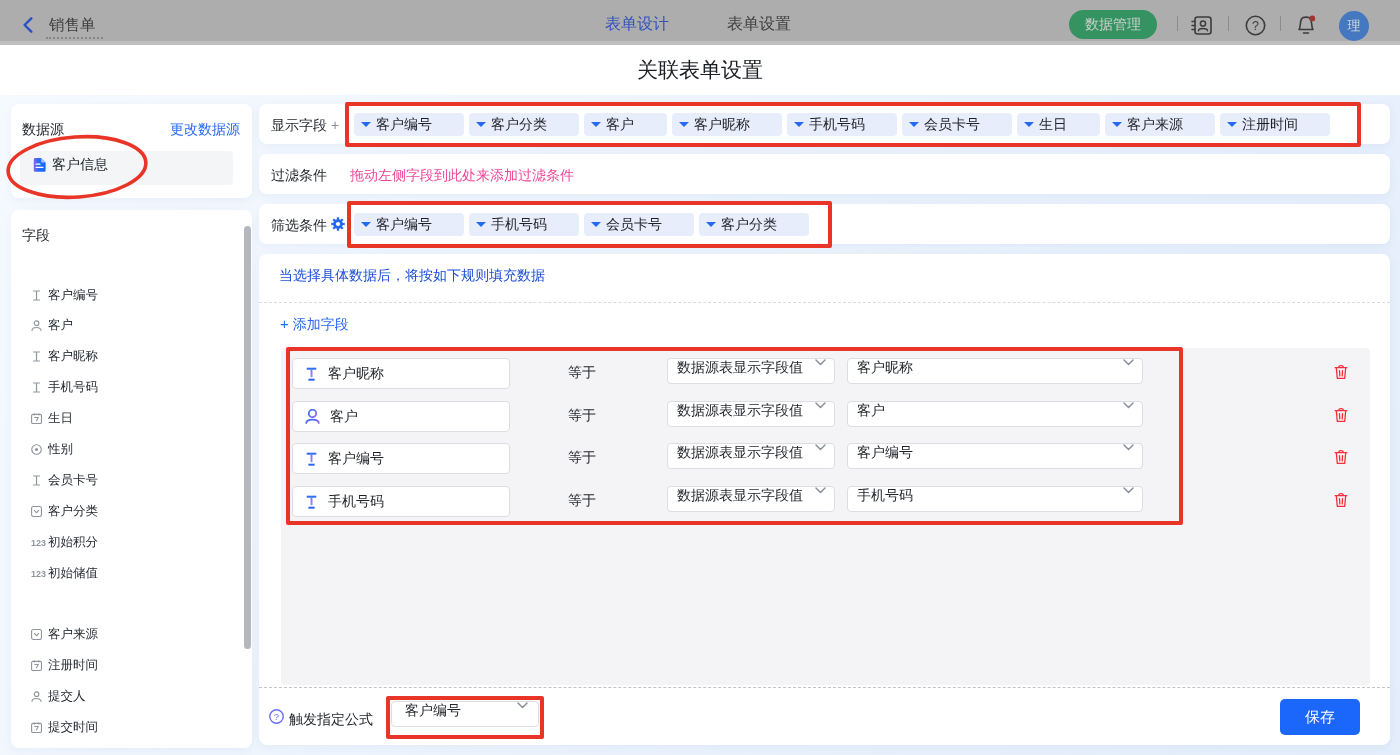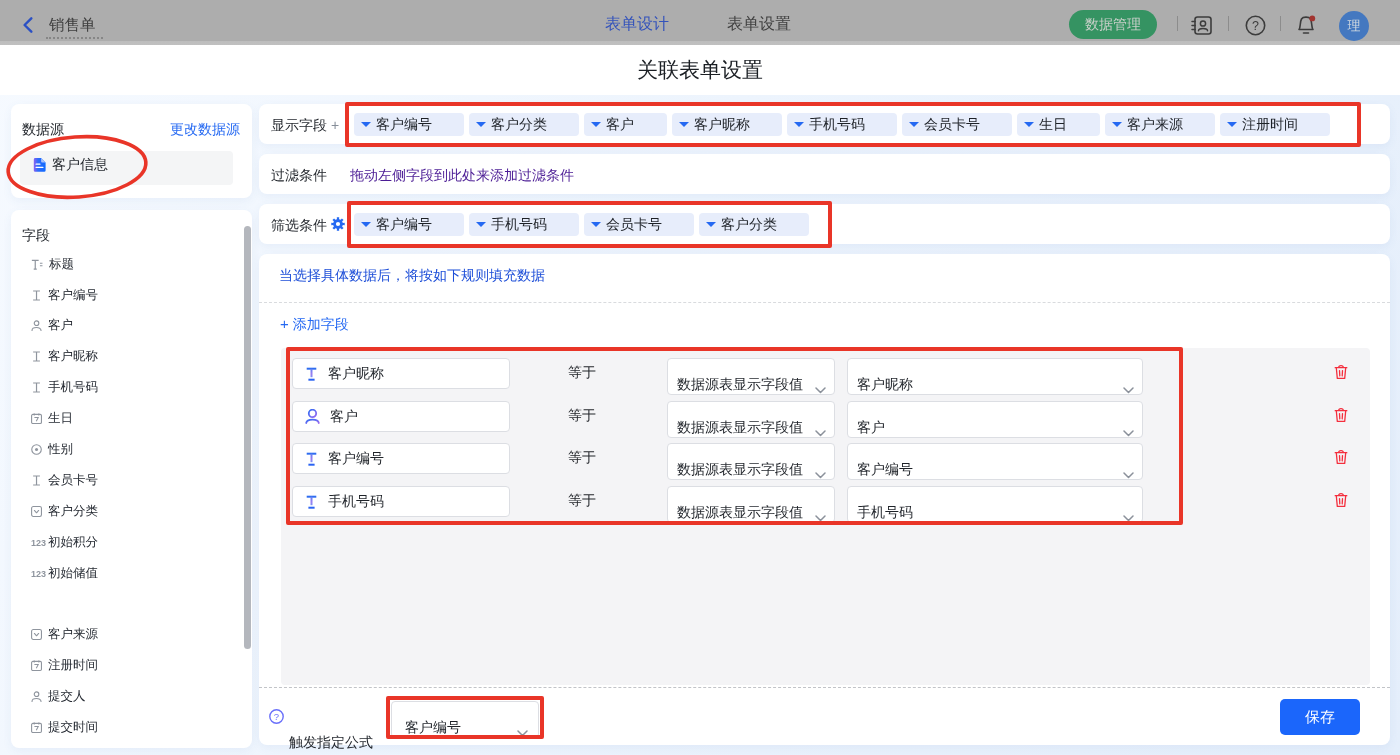--- a/index.html
+++ b/index.html
@@ -6,21 +6,21 @@
 html,body{width:1400px;height:755px;overflow:hidden}
 body{font-family:"Liberation Sans",sans-serif;background:linear-gradient(115deg,#f6faff 0%,#edf4fd 45%,#e4eefb 100%);position:relative;color:#1f2329}
 .abs{position:absolute}
 .card{position:absolute;background:#fff;border-radius:8px;box-shadow:0 3px 10px rgba(77,116,187,0.07)}
 .lbl{font-size:14px;color:#1f2329;white-space:nowrap}
 .blue{color:#2569f2}
 .tag{position:absolute;height:23px;background:#e7edfb;border-radius:4px;display:flex;align-items:center;padding-left:7px;font-size:14px;color:#1d2127;white-space:nowrap}
 .tag .tri{width:0;height:0;border-left:5px solid transparent;border-right:5px solid transparent;border-top:5.5px solid #2569f2;margin-right:5px;flex:0 0 auto}
 .inp{position:absolute;width:218px;height:31px;background:#fff;border:1px solid #dcdee3;border-radius:4px;display:flex;align-items:center;padding-left:12px;font-size:14px;color:#1f2329}
 .inp svg{margin-right:10px;flex:0 0 auto}
-.dd{position:absolute;height:37px;background:#fff;border:1px solid #dcdee3;border-radius:4px;display:flex;align-items:flex-end;justify-content:space-between;padding:0 8px 0 9px;font-size:14px;color:#1f2329}
+.dd{position:absolute;height:26px;background:#fff;border:1px solid #dcdee3;border-radius:4px;display:flex;align-items:flex-start;justify-content:space-between;padding:0 8px 0 9px;font-size:14px;color:#1f2329}
 .redrect{position:absolute;border:4px solid #e93528;border-radius:2px;pointer-events:none}
 .fitem{position:absolute;left:0;width:241px;height:31px;display:flex;align-items:center;padding-left:20px;font-size:12.5px;color:#262b33}
 .fitem svg{margin-right:4px;flex:0 0 auto;transform:scale(0.85);transform-origin:left center}
 .chev{flex:0 0 auto}
 </style>
 </head>
 <body>
 <svg width="0" height="0" style="position:absolute">
     <defs>
 <linearGradient id="tg" gradientUnits="userSpaceOnUse" x1="0" y1="0" x2="0" y2="14">
@@ -91,24 +91,20 @@
     <path d="M8.1 0 L12.6 4.5 H9.1 a1 1 0 0 1 -1 -1 Z" fill="#a9c3fb"></path>
     <path d="M3.1 6.2 h3.8 M3.1 9.4 h6.8" stroke="#fff" stroke-width="1.25" stroke-linecap="round"></path>
   </svg>
 <div class="abs lbl" style="left:52px;top:156px">客户信息</div>
 <svg class="abs" style="left:4px;top:133px;pointer-events:none" width="148" height="68" viewBox="0 0 148 68">
   <ellipse cx="73" cy="34" rx="69" ry="30" fill="none" stroke="#e93528" stroke-width="3.6" transform="rotate(-4 73 34)"></ellipse>
 </svg>
 
 <div class="card" style="left:11px;top:210px;width:241px;height:538px;overflow:hidden" id="fieldcard">
   <div class="abs lbl" style="left:11px;top:17px;font-weight:500">字段</div>
-  <div class="fitem" style="top:39px"><svg width="14" height="13" viewBox="0 0 14 13">
-        <path d="M1 1.7 h8 M5 1.7 V12 M3.2 12 h3.6" stroke="#8f959e" stroke-width="1.4" fill="none"></path>
-        <path d="M10.5 5 h3 M10.5 8 h3" stroke="#8f959e" stroke-width="1.3" fill="none"></path>
-      </svg>标题</div>
 <div class="fitem" style="top:70px"><svg width="13" height="13" viewBox="0 0 13 13">
         <path d="M2.5 1.2 h8 M6.5 1.2 V11.8 M2.5 11.8 h8" stroke="#8f959e" stroke-width="1.4" fill="none"></path>
       </svg>客户编号</div>
 <div class="fitem" style="top:100px"><svg width="13" height="13" viewBox="0 0 13 13">
         <circle cx="6.5" cy="3.8" r="2.7" fill="none" stroke="#8f959e" stroke-width="1.3"></circle>
         <path d="M1.2 12.3 C1.2 7.8 11.8 7.8 11.8 12.3" fill="none" stroke="#8f959e" stroke-width="1.3" stroke-linecap="round"></path>
       </svg>客户</div>
 <div class="fitem" style="top:131px"><svg width="13" height="13" viewBox="0 0 13 13">
         <path d="M2.5 1.2 h8 M6.5 1.2 V11.8 M2.5 11.8 h8" stroke="#8f959e" stroke-width="1.4" fill="none"></path>
       </svg>客户昵称</div>
@@ -162,21 +158,21 @@
 <div class="tag" style="left:672px;top:113px;width:110px"><span class="tri"></span>客户昵称</div>
 <div class="tag" style="left:787px;top:113px;width:110px"><span class="tri"></span>手机号码</div>
 <div class="tag" style="left:902px;top:113px;width:110px"><span class="tri"></span>会员卡号</div>
 <div class="tag" style="left:1017px;top:113px;width:83px"><span class="tri"></span>生日</div>
 <div class="tag" style="left:1105px;top:113px;width:110px"><span class="tri"></span>客户来源</div>
 <div class="tag" style="left:1220px;top:113px;width:110px"><span class="tri"></span>注册时间</div>
 <div class="redrect" style="left:345px;top:102px;width:1016px;height:45px"></div>
 
 <div class="card" style="left:259px;top:154px;width:1131px;height:40px"></div>
 <div class="abs lbl" style="left:271px;top:167px">过滤条件</div>
-<div class="abs" style="left:350px;top:167px;font-size:14px;color:#4c1d95">拖动左侧字段到此处来添加过滤条件</div>
+<div class="abs" style="left:350px;top:167px;font-size:14px;color:#ec4899">拖动左侧字段到此处来添加过滤条件</div>
 
 <div class="card" style="left:259px;top:204px;width:1131px;height:40px"></div>
 <div class="abs lbl" style="left:271px;top:217px">筛选条件</div>
 <svg class="abs" style="left:331px;top:217px" width="14" height="14" viewBox="0 0 16 16">
     <path id="gear" fill="#2569f2" fill-rule="evenodd" d="M15.68 6.63 L15.68 9.37 L13.47 9.20 L12.72 11.02 L14.40 12.46 L12.46 14.40 L11.02 12.72 L9.20 13.47 L9.37 15.68 L6.63 15.68 L6.80 13.47 L4.98 12.72 L3.54 14.40 L1.60 12.46 L3.28 11.02 L2.53 9.20 L0.32 9.37 L0.32 6.63 L2.53 6.80 L3.28 4.98 L1.60 3.54 L3.54 1.60 L4.98 3.28 L6.80 2.53 L6.63 0.32 L9.37 0.32 L9.20 2.53 L11.02 3.28 L12.46 1.60 L14.40 3.54 L12.72 4.98 L13.47 6.80 Z M10.4 8 a2.4 2.4 0 1 0 -4.8 0 a2.4 2.4 0 1 0 4.8 0 Z"></path>
   </svg>
 <div class="tag" style="left:354px;top:213px;width:110px"><span class="tri"></span>客户编号</div>
 <div class="tag" style="left:469px;top:213px;width:110px"><span class="tri"></span>手机号码</div>
 <div class="tag" style="left:584px;top:213px;width:110px"><span class="tri"></span>会员卡号</div>
 <div class="tag" style="left:699px;top:213px;width:110px"><span class="tri"></span>客户分类</div>
@@ -258,18 +254,18 @@
 <div class="abs" style="left:1334px;top:492px"><svg width="14" height="16" viewBox="0 0 14 16">
       <path d="M1.2 3.7 h11.6 M4.7 3.5 C4.7 0.9 9.3 0.9 9.3 3.5 M2.3 3.7 L3.3 14.4 H10.7 L11.7 3.7 M5.5 6.6 L5.8 11.9 M8.5 6.6 L8.2 11.9" fill="none" stroke="#f42e3d" stroke-width="1.3" stroke-linecap="round" stroke-linejoin="round"></path>
     </svg></div>
 <div class="redrect" style="left:286px;top:347px;width:897px;height:178px"></div>
 
 <div class="abs" style="left:259px;top:687px;width:1131px;border-top:1px dashed #c2c4c8"></div>
 <svg class="abs" style="left:269px;top:709px" width="15" height="15" viewBox="0 0 15 15">
   <circle cx="7.5" cy="7.5" r="6.7" fill="none" stroke="#6a70fa" stroke-width="1.4"></circle>
   <text x="7.5" y="11" font-size="9.5" fill="#6a70fa" text-anchor="middle" font-family="Liberation Sans,sans-serif">?</text>
 </svg>
-<div class="abs lbl" style="left:289px;top:734px">触发指定公式</div>
+<div class="abs lbl" style="left:289px;top:711px">触发指定公式</div>
 <div class="dd" style="left:391px;top:701px;width:148px;padding:0 10px 0 13px">客户编号<svg class="chev" width="11" height="7" viewBox="0 0 11 7">
       <path d="M1 1 L5.5 5.5 L10 1" fill="none" stroke="#8b919b" stroke-width="1.5" stroke-linecap="round" stroke-linejoin="round"></path>
     </svg></div>
 <div class="redrect" style="left:386px;top:696px;width:158px;height:43px"></div>
 <div class="abs" style="left:1280px;top:699px;width:80px;height:36px;background:#1b66fb;border-radius:5px;color:#fff;font-size:15px;display:flex;align-items:center;justify-content:center">保存</div>
 
 </body></html>

